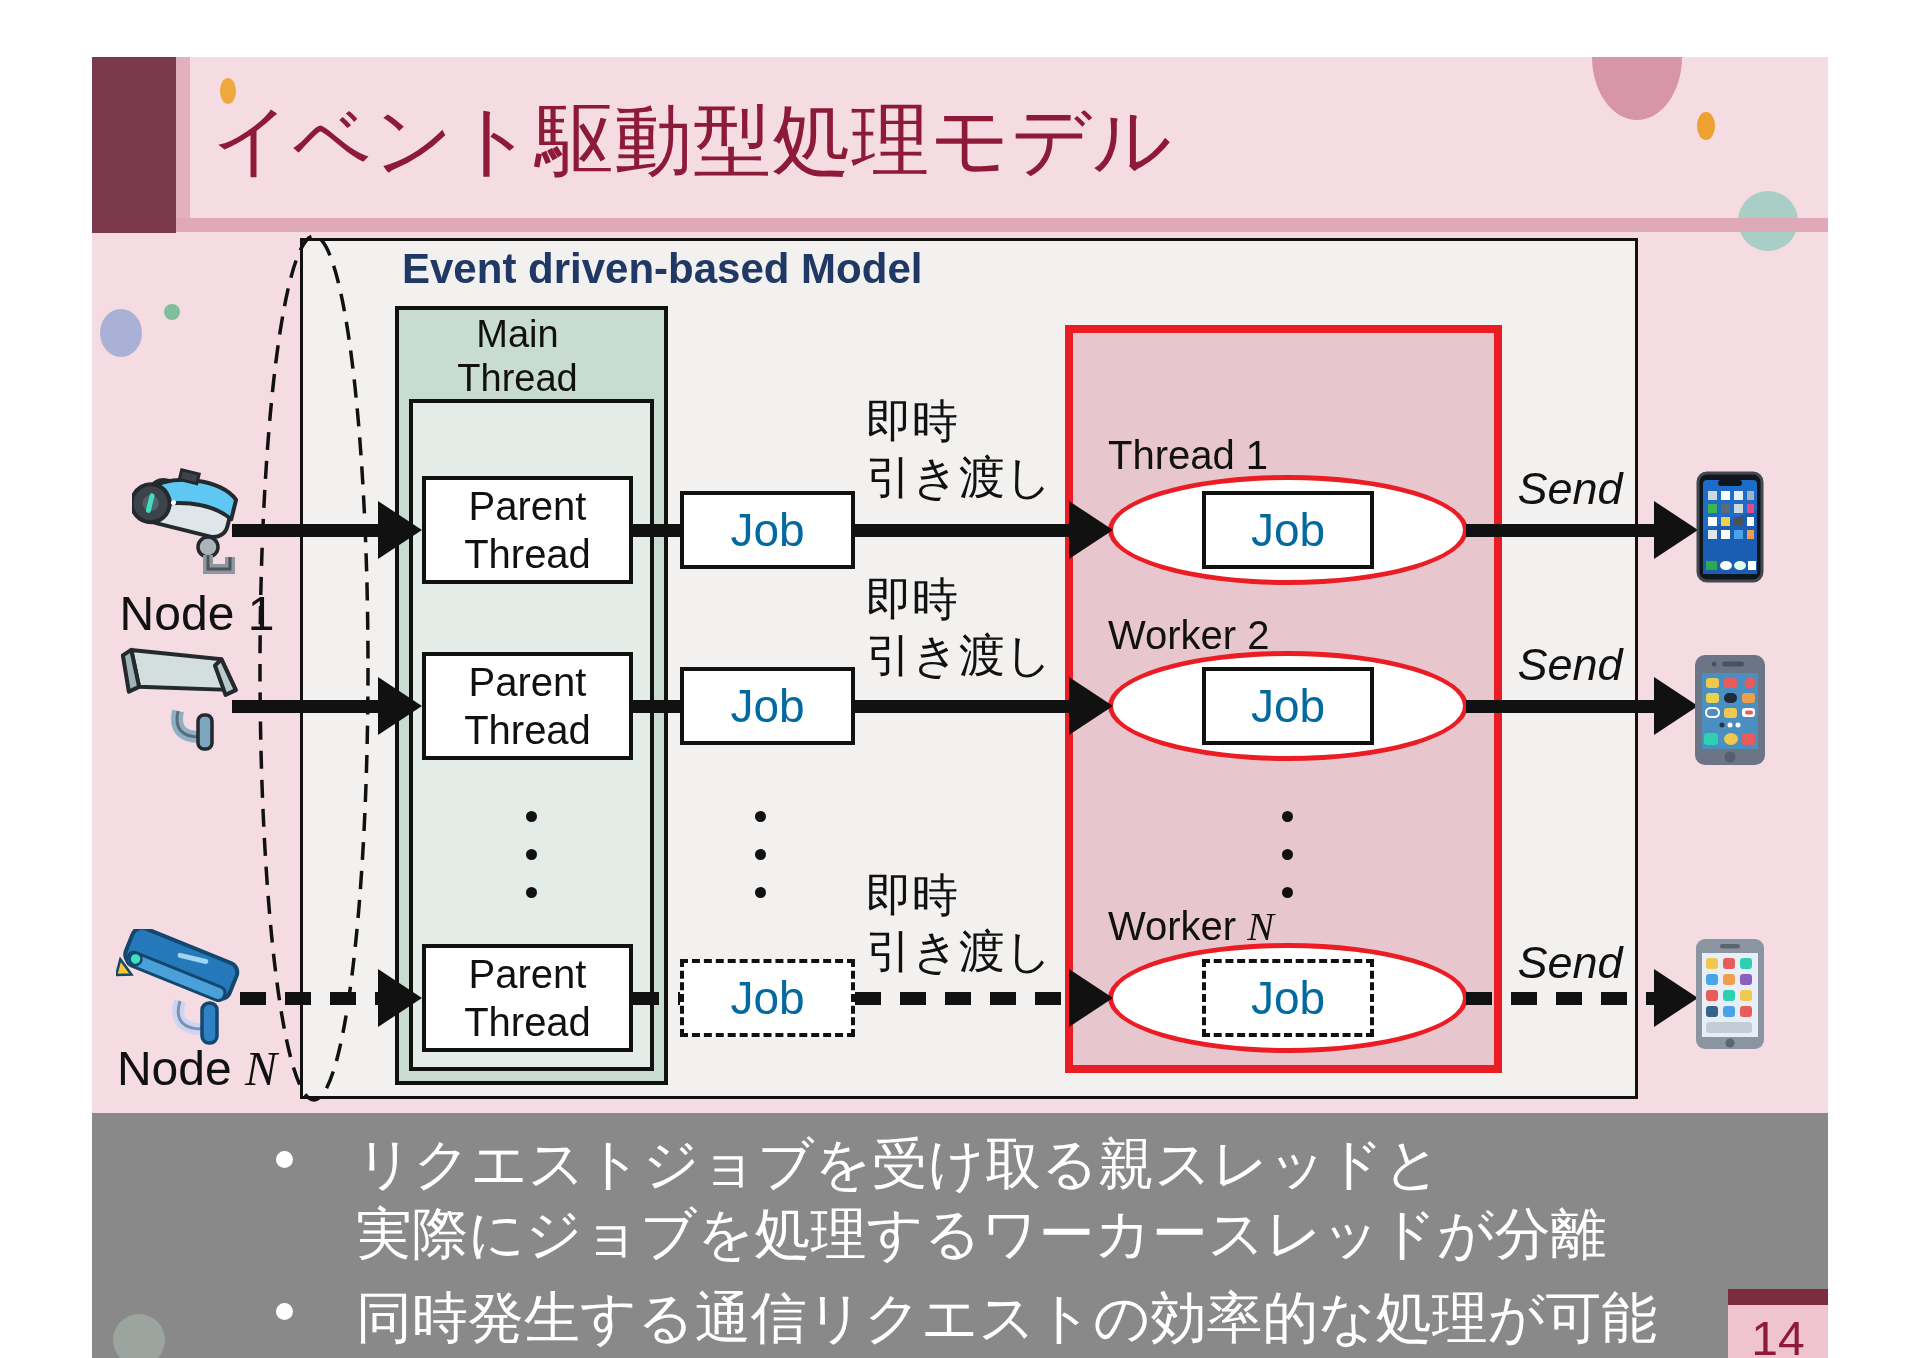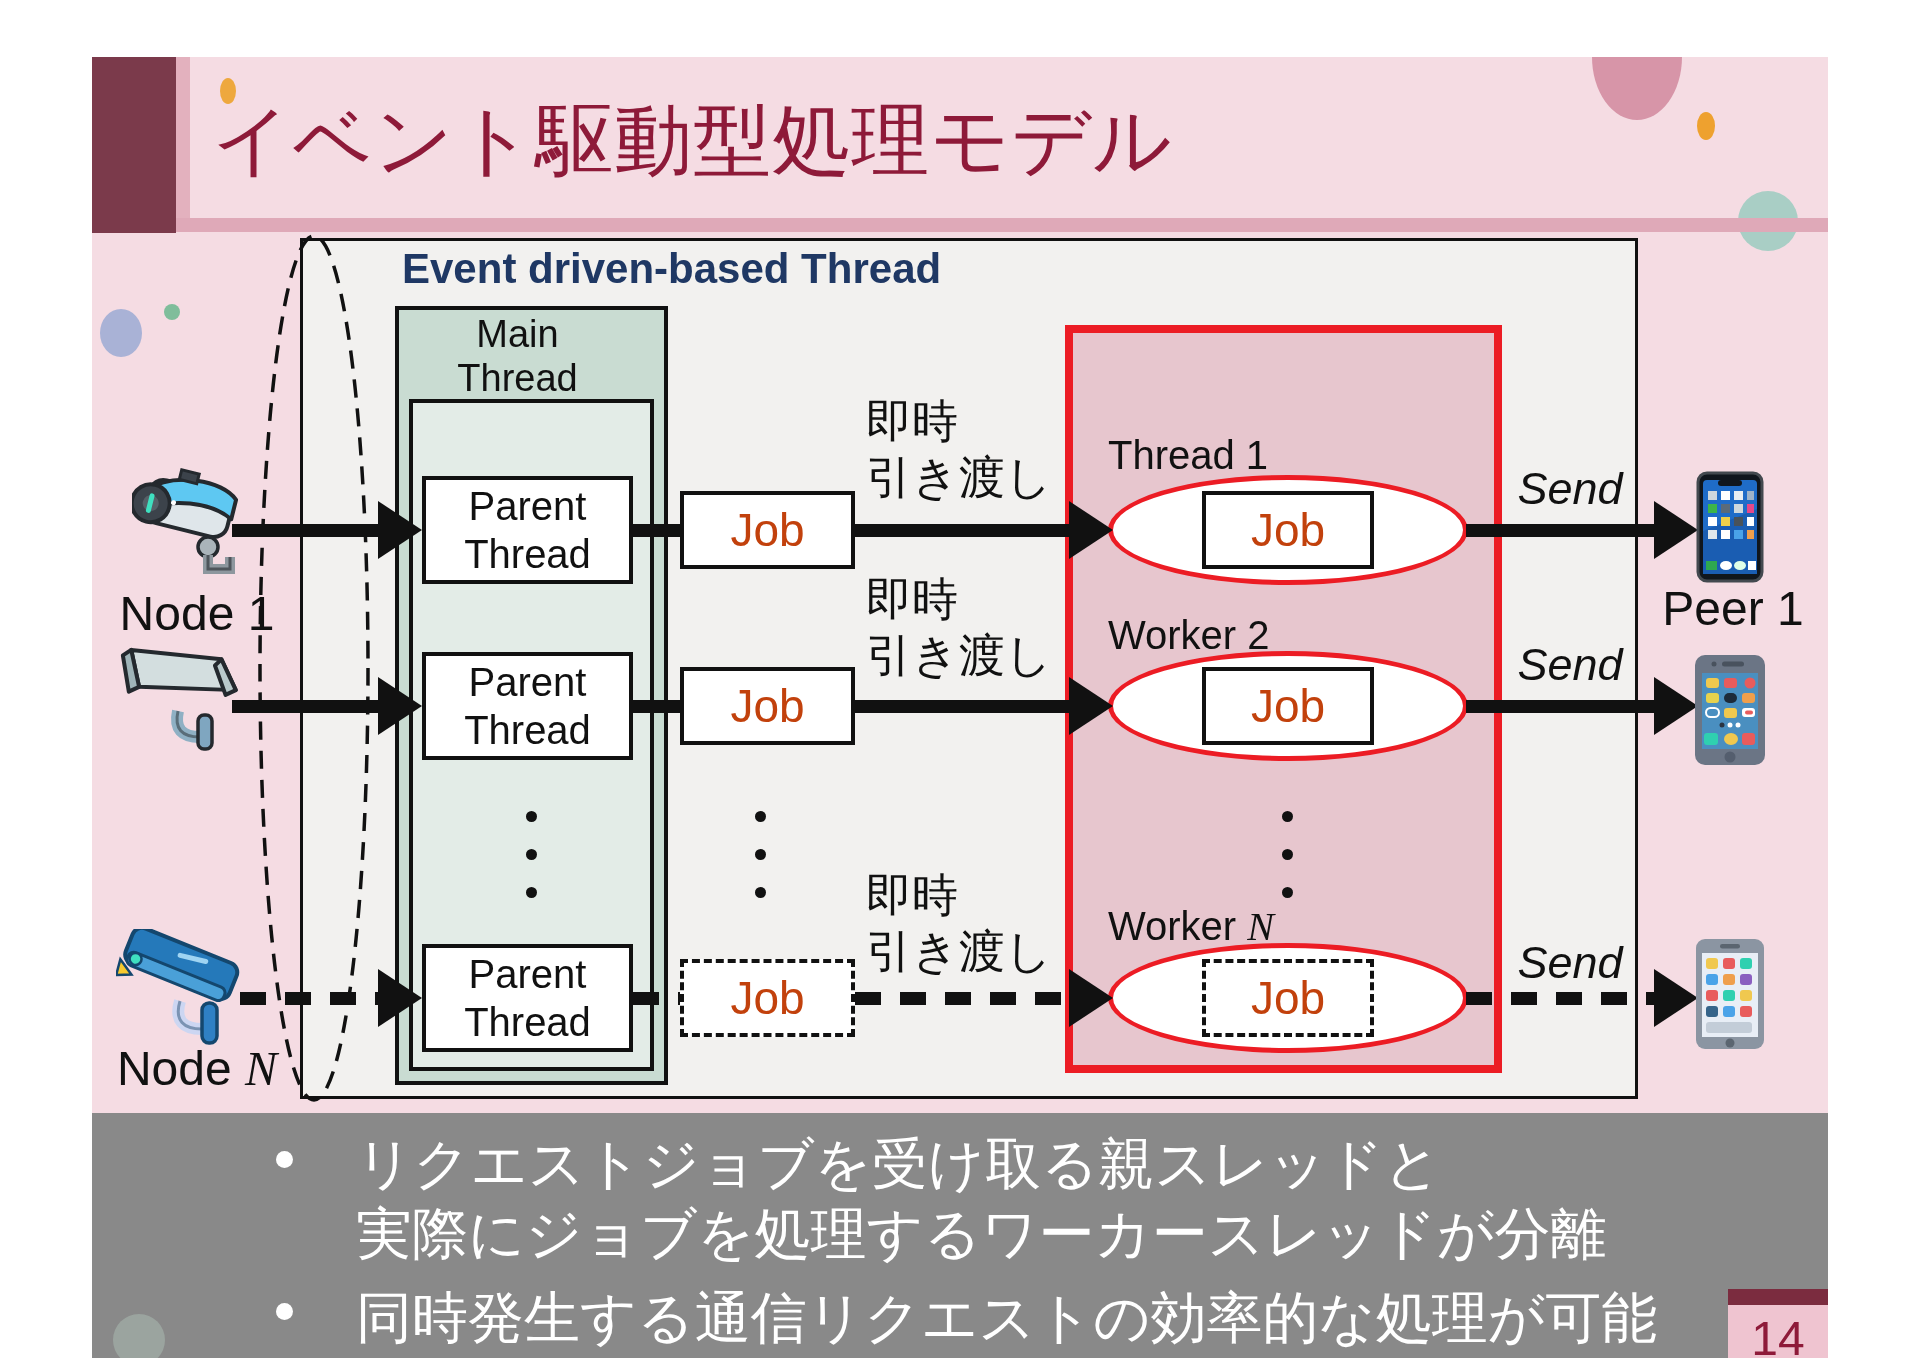--- a/index.html
+++ b/index.html
@@ -26,21 +26,21 @@
   .event-heading{left:402px;top:204px;font-size:42px;font-weight:bold;color:#1f3864;white-space:nowrap;z-index:5;}
   .dashed-ellipse-svg{left:255px;top:190px;z-index:6;}
   
   .green-box{left:395px;top:265px;width:273px;height:779px;background:#c9dcd2;border:4px solid #111;box-sizing:border-box;z-index:2;}
   .green-inner{left:409px;top:358px;width:245px;height:672px;background:#e3ece7;border:4px solid #111;box-sizing:border-box;z-index:3;}
   .mt-line{left:395px;width:245px;text-align:center;font-size:38px;color:#111;z-index:4;}
   .parent-box{left:422px;width:211px;height:108px;background:#fff;border:4px solid #111;box-sizing:border-box;z-index:5;
               display:flex;flex-direction:column;align-items:center;justify-content:center;font-size:40px;line-height:48px;color:#111;}
   
   .job-box{left:680px;width:175px;height:78px;background:#fff;border:4px solid #111;box-sizing:border-box;z-index:5;
-           display:flex;align-items:center;justify-content:center;font-size:46px;color:#c2410c;}
+           display:flex;align-items:center;justify-content:center;font-size:46px;color:#0369a1;}
   .job-box.dashed{border:4px dashed #111;}
   
   .red-box{left:1065px;top:284px;width:437px;height:748px;background:#e7c6ce;border:8px solid #ec1c24;box-sizing:border-box;z-index:2;}
   .worker-title{left:1065px;top:294px;width:437px;text-align:center;font-size:42px;color:#111;z-index:4;}
   .worker-label{left:1108px;font-size:40px;color:#111;white-space:nowrap;z-index:4;}
   .worker-ellipse{left:1108px;width:360px;height:110px;background:#fff;border:5px solid #ec1c24;border-radius:50%;box-sizing:border-box;z-index:3;}
   .ellipse-job{left:1202px;width:172px;height:78px;z-index:5;}
   
   .handoff{left:866px;font-size:46px;line-height:56px;color:#111;white-space:nowrap;z-index:5;}
   .send-label{left:1500px;width:140px;text-align:center;font-size:45px;color:#111;z-index:5;font-style:italic;}
@@ -75,21 +75,21 @@
   <div class="abs deco deco-orange-b"></div>
   <div class="abs deco deco-teal-a"></div>
   <div class="abs deco deco-lavender"></div>
   <div class="abs deco deco-teal-dot"></div>
   <div class="abs maroon-block"></div>
   <div class="abs strip-v"></div>
   <div class="abs strip-h"></div>
   <div class="abs slide-title">イベント駆動型処理モデル</div>
 
   <div class="abs outer-box"></div>
-  <div class="abs event-heading">Event driven-based Thread</div>
+  <div class="abs event-heading">Event driven-based Model</div>
 
   <svg class="abs dashed-ellipse-svg" width="118" height="874" viewBox="0 0 118 874">
     <ellipse cx="59" cy="437" rx="54" ry="432" fill="none" stroke="#111" stroke-width="3.5" stroke-dasharray="18 11"></ellipse>
   </svg>
 
   <div class="abs green-box"></div>
   <div class="abs mt-line" style="top:272px">Main</div>
   <div class="abs mt-line" style="top:316px">Thread</div>
   <div class="abs green-inner"></div>
 
@@ -248,23 +248,20 @@
         <rect x="38" y="59" width="9" height="9" fill="#4aa3e8"></rect>
         <rect x="51" y="59" width="7" height="9" fill="#ef9f4c"></rect>
     </g>
     <g>
       <rect x="10" y="90" width="11" height="9" fill="#2ea84f"></rect>
         <ellipse cx="30" cy="94.5" rx="6" ry="4.5" fill="#ffffff"></ellipse>
         <ellipse cx="44" cy="94.5" rx="6" ry="4.5" fill="#dfffe8"></ellipse>
         <rect x="52" y="90" width="8" height="9" fill="#ffffff"></rect>
     </g>
   </svg>
-  <div class="abs peer-label" style="top:540px">
-    <span>Peer </span><span>1</span>
-  </div>
 
   <svg class="abs icon" style="left:1692px;top:612px" width="76" height="114" viewBox="0 0 76 114">
     <rect x="3" y="2" width="70" height="110" rx="10" fill="#6b7585"></rect>
     <rect x="10" y="20" width="56" height="76" fill="#4a8fc0"></rect>
     <circle cx="22" cy="11" r="2.5" fill="#49525e"></circle>
       <rect x="30" y="8.5" width="22" height="5" rx="2.5" fill="#49525e"></rect>
     <rect x="14" y="25" width="13" height="10" rx="3" fill="#f0c84f"></rect>
       <rect x="32" y="25" width="13" height="10" rx="3" fill="#e85c5c"></rect>
       <circle cx="58" cy="30" r="5.5" fill="#e85c5c"></circle>
     <rect x="14" y="40" width="13" height="10" rx="3" fill="#e7d24e"></rect>

